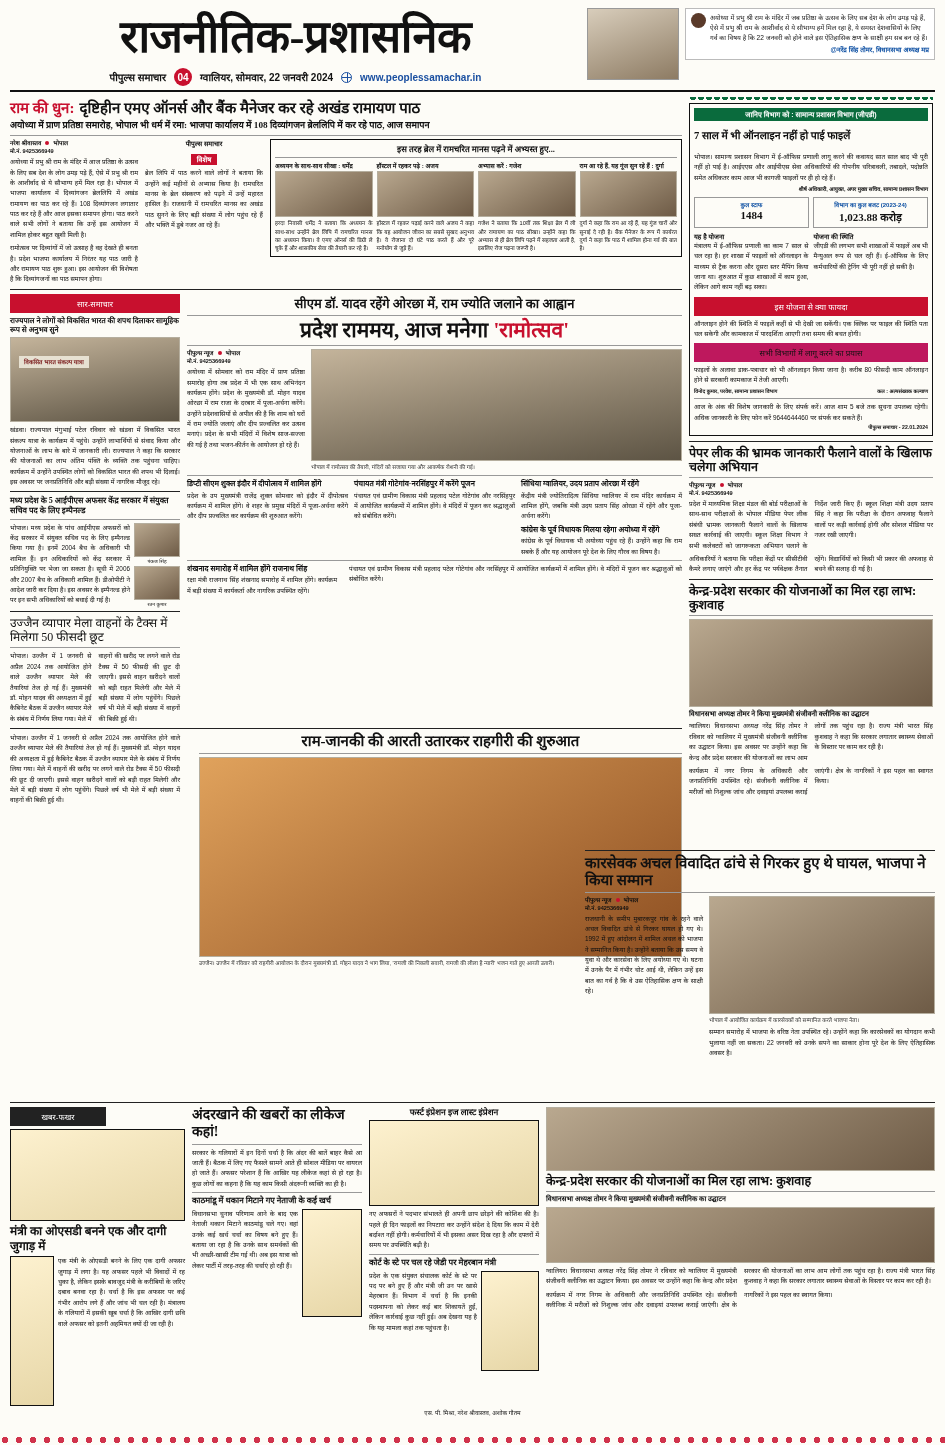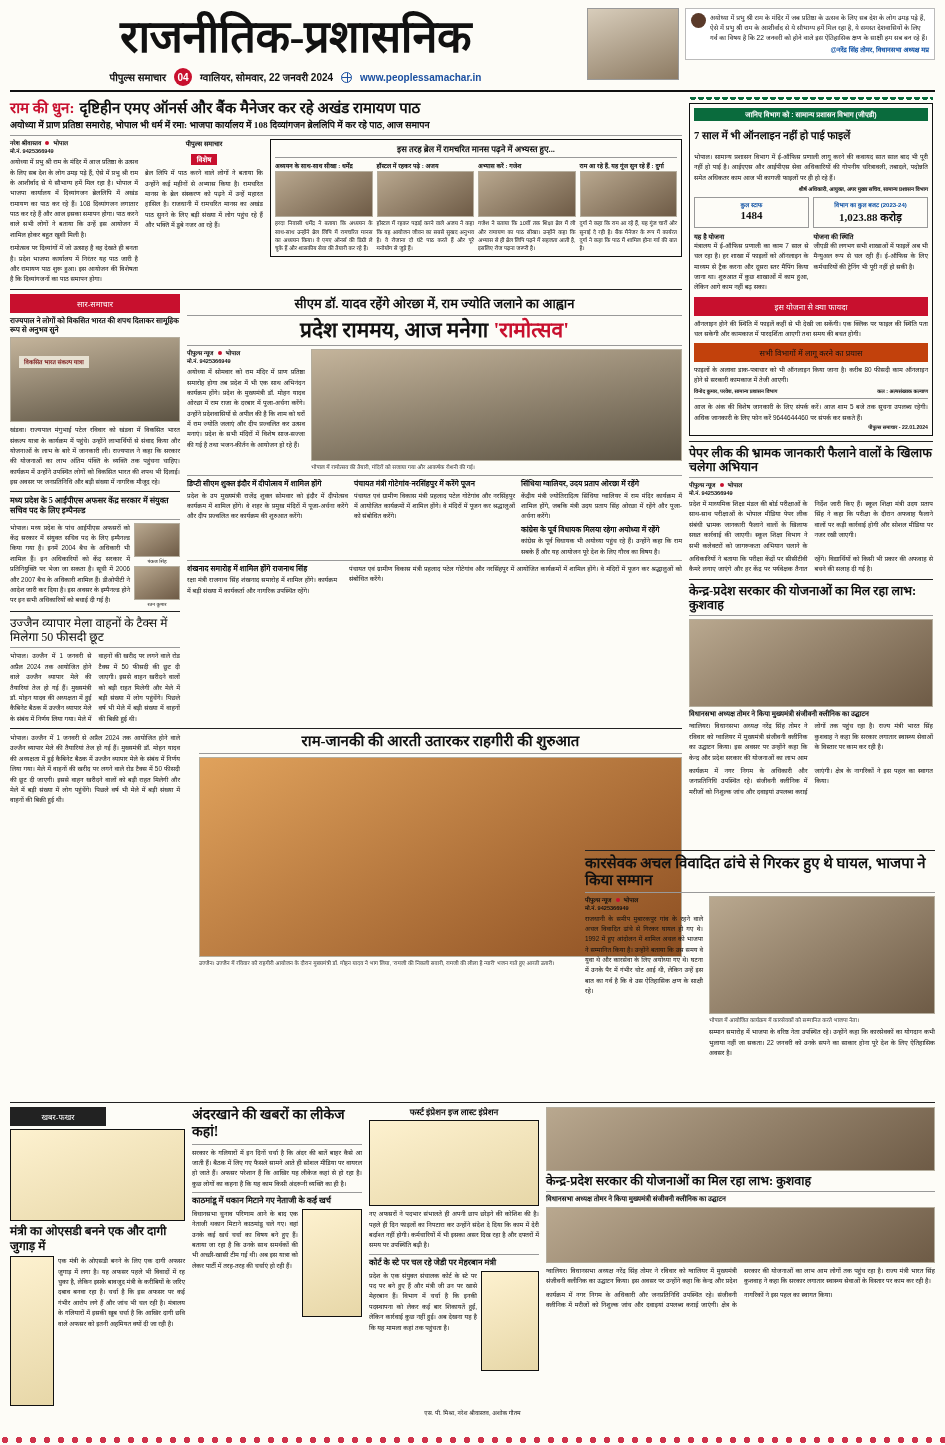--- a/index.html
+++ b/index.html
@@ -62,21 +62,21 @@
   .braille-head { font-size:8.4px; font-weight:700; font-family:"Liberation Serif",serif; text-align:center; }
   .mini-grid { display:flex; gap:4px; }
   .mini { flex:1; }
   .mini .ph { height:46px; margin-bottom:2px; }
   .mini .mh { font-size:6.2px; font-weight:700; margin-bottom:1px; }
   .mini .mt { font-size:5.6px; line-height:1.5; text-align:justify; }
 
   
   .band { background:#c8102e; color:#fff; font-size:8px; font-weight:400; text-align:center; padding:4px 0; }
   .band.dark { background:#222; }
-  .band.yellow { background:#c2410c; color:#111; }
+  .band.yellow { background:#be185d; color:#111; }
 
   
   .rbox { border:1px solid #111; padding:4px; margin-bottom:5px; }
   .rbox-head { background:#0a6b3d; color:#fff; font-size:7px; font-weight:700; text-align:center; padding:2px; }
   .stat-row { display:flex; gap:4px; margin:4px 0; }
   .stat { flex:1; border:1px solid #999; text-align:center; padding:3px 2px; }
   .stat .t { font-size:6px; font-weight:700; color:#0b4ea2; }
   .stat .v { font-size:11px; font-weight:700; font-family:"Liberation Serif",serif; }
   .scallop { height:6px; background:
      radial-gradient(circle at 4px 0, #0a6b3d 3px, transparent 3.5px) repeat-x;

